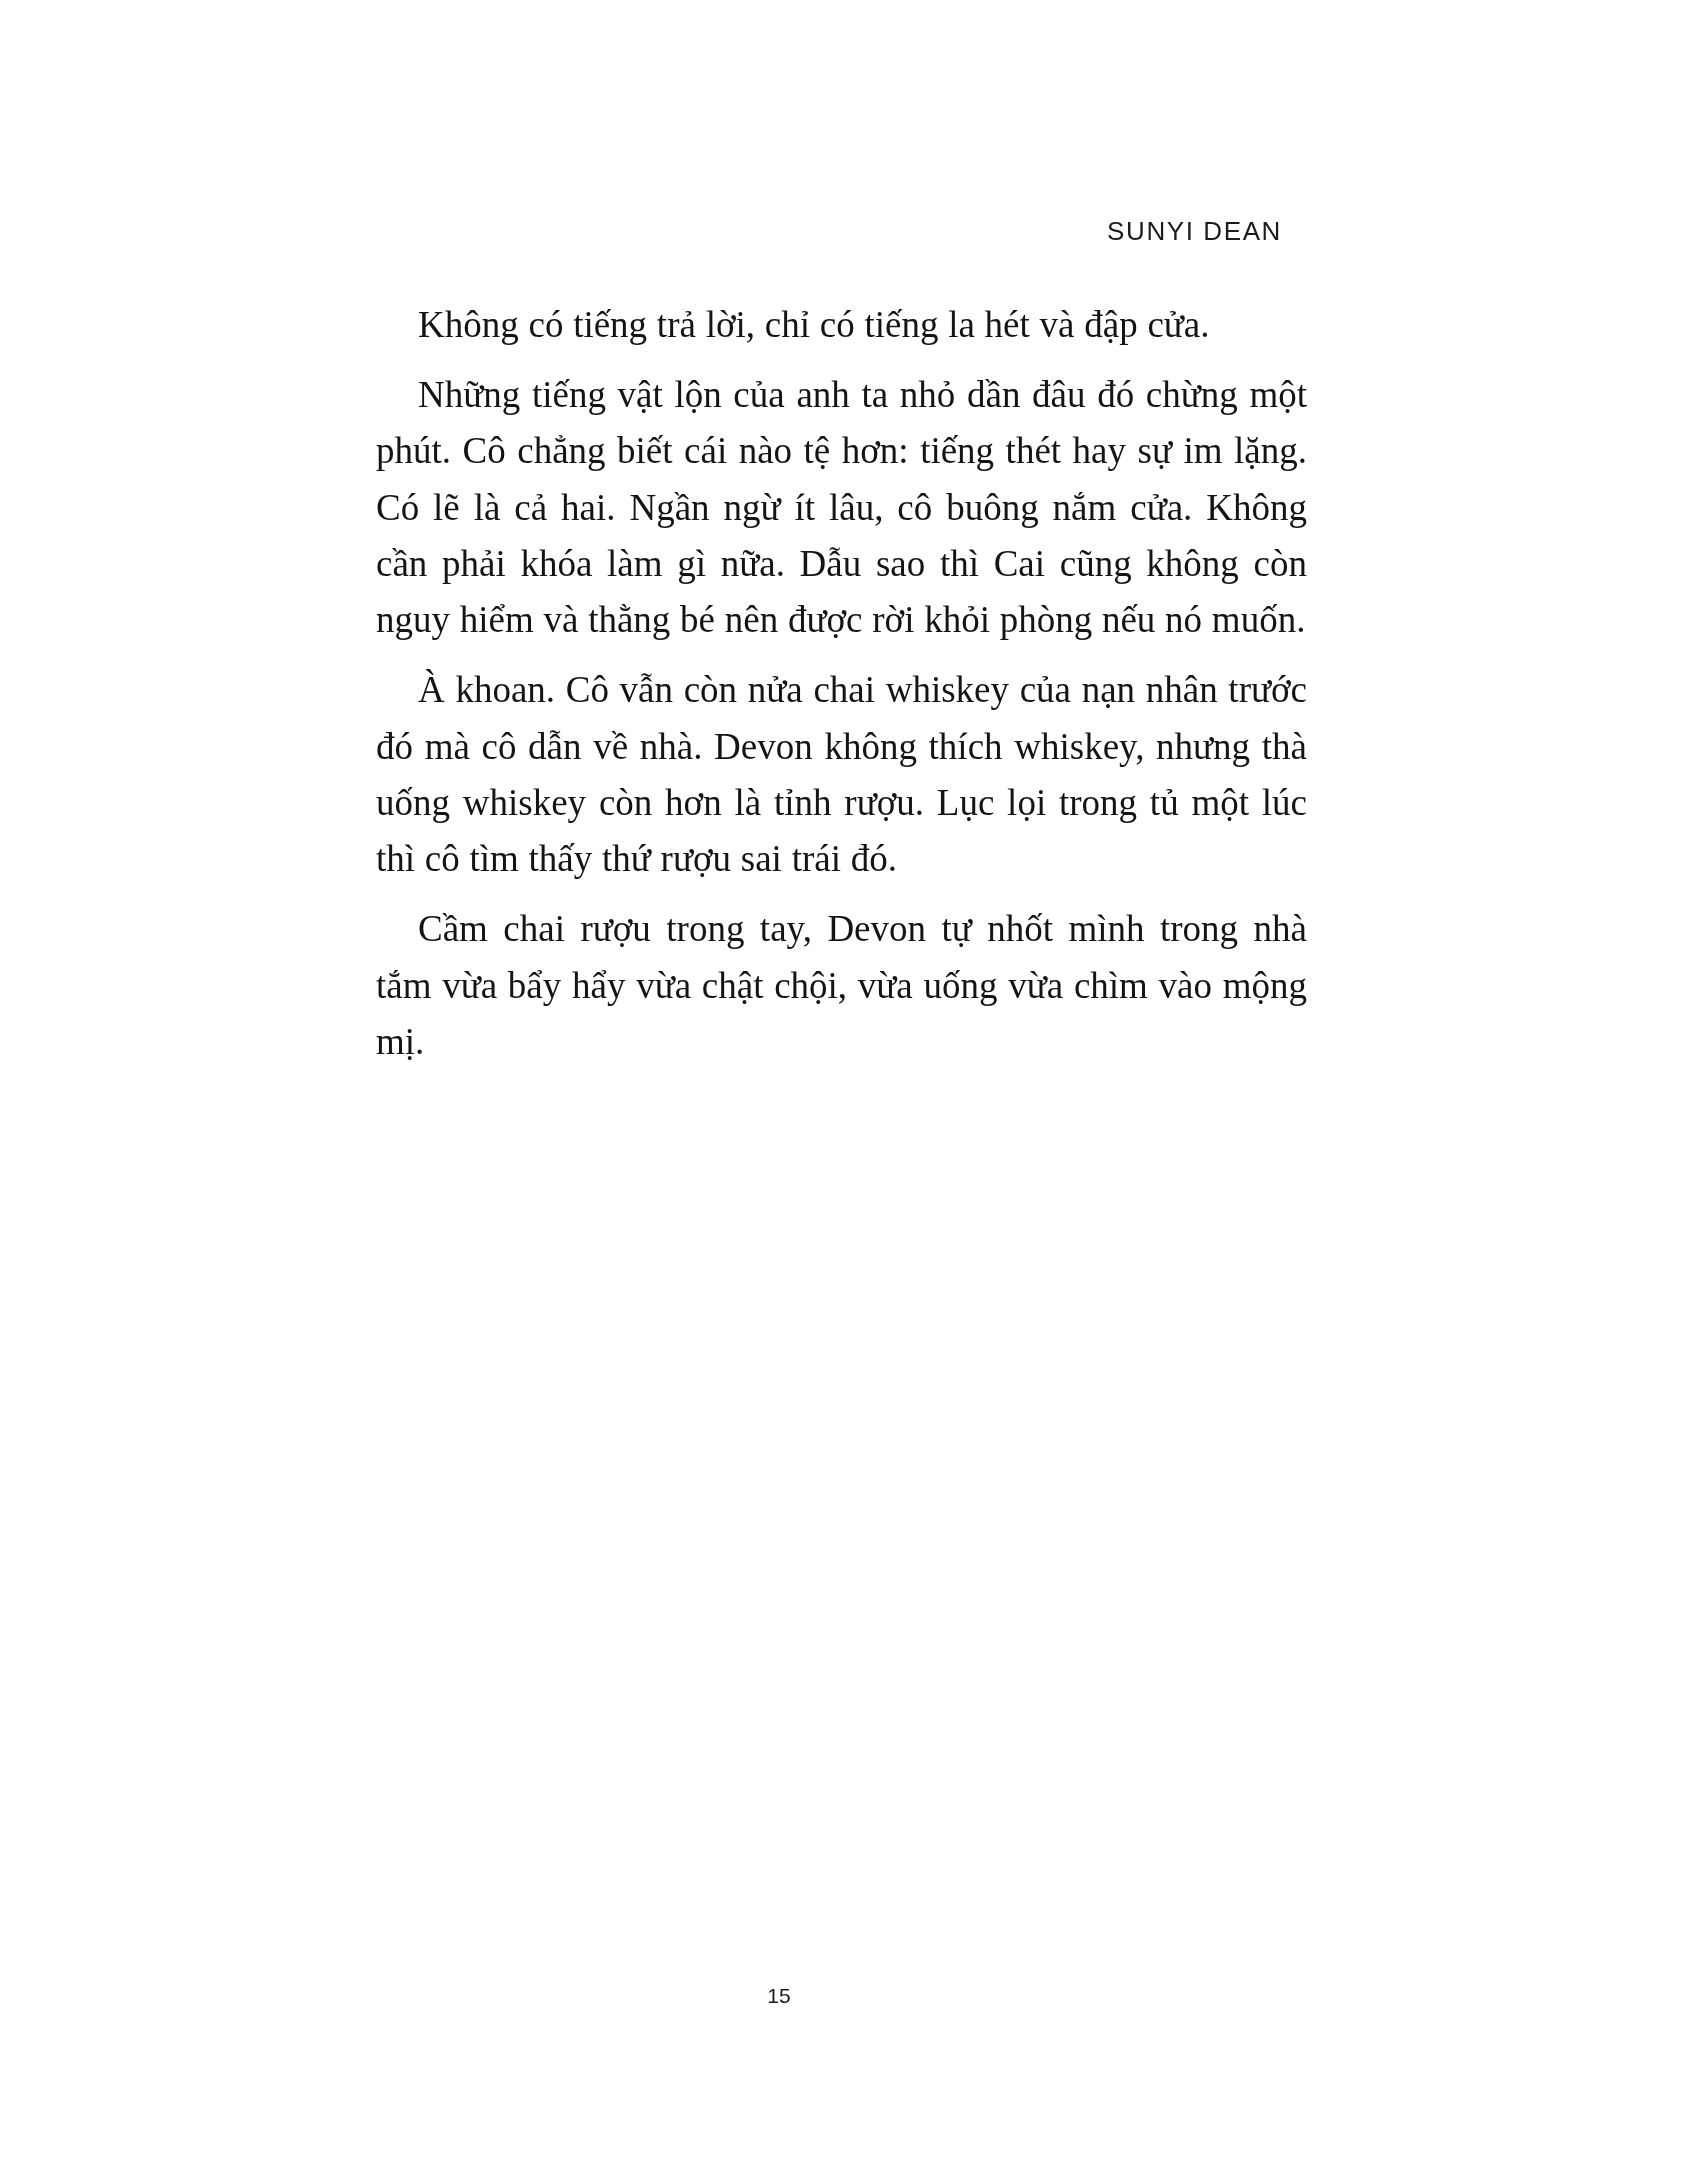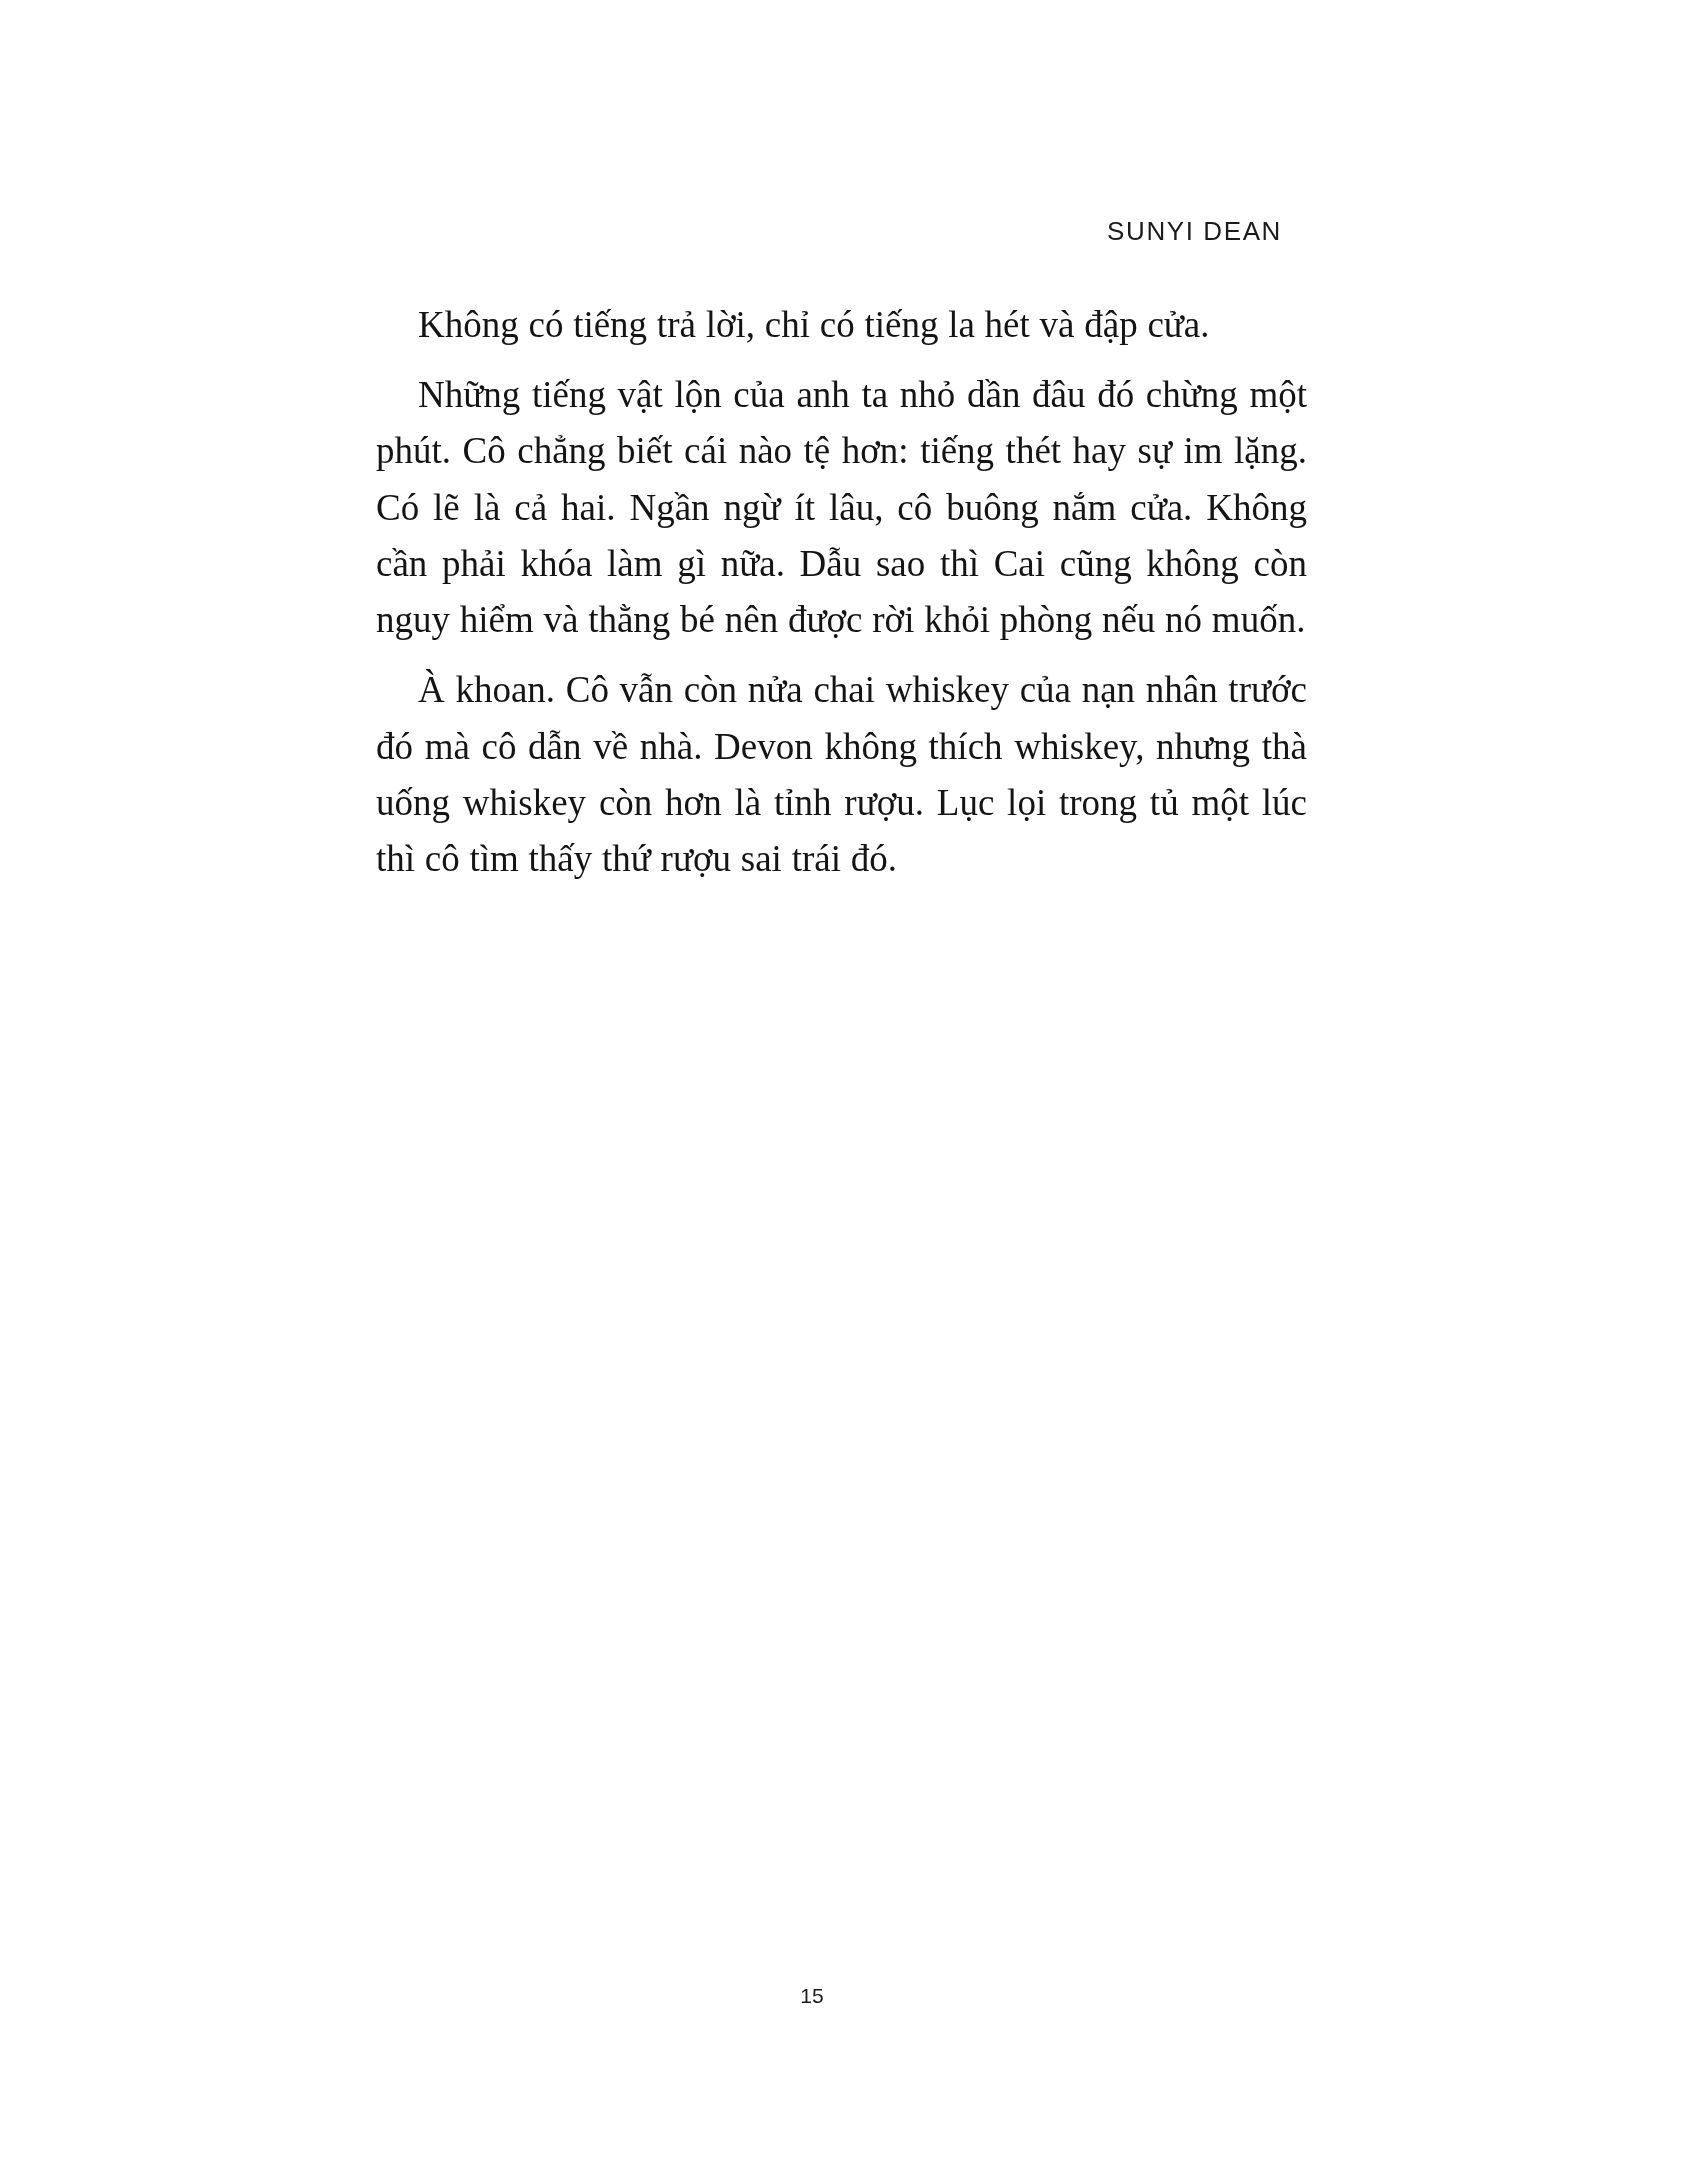--- a/index.html
+++ b/index.html
@@ -42,32 +42,32 @@
   }
   .folio {
     position: absolute;
     bottom: 170px;
     left: 0;
     width: 1558px;
     text-align: center;
     font-family: "Liberation Sans", sans-serif;
     font-size: 21px;
     color: #1b1b1b;
-    margin-left: 33px;
   }
 </style>
 </head>
 <body>
 
 <div class="page">
 
   <div class="running-head">SUNYI DEAN</div>
 
   <div class="text-column">
     <p>Không có tiếng trả lời, chỉ có tiếng la hét và đập cửa.</p>
     <p>Những tiếng vật lộn của anh ta nhỏ dần đâu đó chừng một phút. Cô chẳng biết cái nào tệ hơn: tiếng thét hay sự im lặng. Có lẽ là cả hai. Ngần ngừ ít lâu, cô buông nắm cửa. Không cần phải khóa làm gì nữa. Dẫu sao thì Cai cũng không còn nguy hiểm và thằng bé nên được rời khỏi phòng nếu nó muốn.</p>
     <p>À khoan. Cô vẫn còn nửa chai whiskey của nạn nhân trước đó mà cô dẫn về nhà. Devon không thích whiskey, nhưng thà uống whiskey còn hơn là tỉnh rượu. Lục lọi trong tủ một lúc thì cô tìm thấy thứ rượu sai trái đó.</p>
+    <p>Cầm chai rượu trong tay, Devon tự nhốt mình trong nhà tắm vừa bẩy hẩy vừa chật chội, vừa uống vừa chìm vào mộng mị.</p>
   </div>
 
   <div class="folio">15</div>
 
 </div>
 
 
 </body></html>

